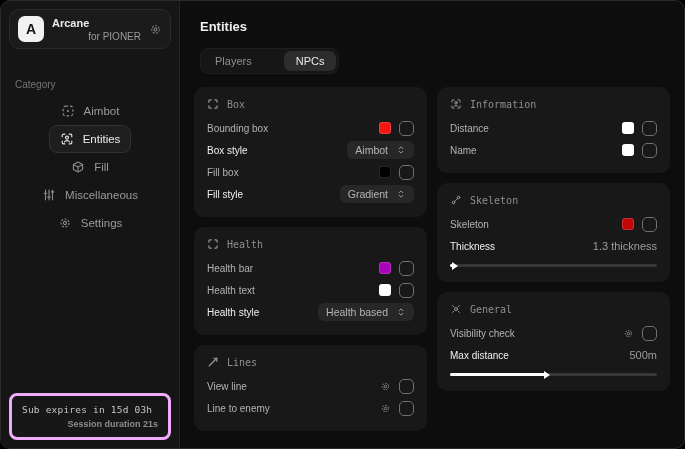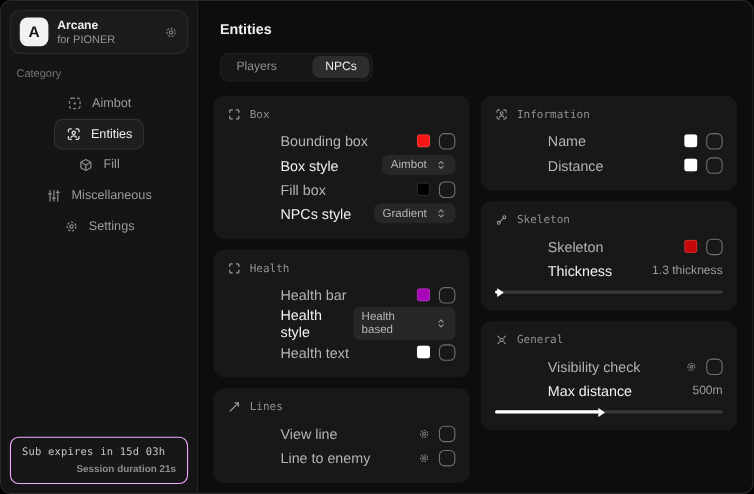--- a/index.html
+++ b/index.html
@@ -35,38 +35,38 @@
   .logo {
     width: 26px; height: 26px; flex: none;
     border-radius: 7px;
     background: #f2f2f2;
     color: #141414;
     font-weight: bold; font-size: 14px;
     display: flex; align-items: center; justify-content: center;
   }
   .app-titles { flex: 1; min-width: 0; }
   .app-name { color: #ececec; font-size: 11px; font-weight: bold; }
-  .app-sub  { color: #9a9a9a; font-size: 10px; margin-top: 2px; }
+  .app-sub  { color: #9a9a9a; font-size: 10px; margin-top: 2px; text-align: right; }
   .header-gear { color: #848484; display: flex; cursor: pointer; }
-  .category { color: #757575; font-size: 10px; margin: 13px 6px 7px; }
+  .category { color: #757575; font-size: 10px; margin: 30px 6px 7px; }
   .nav { display: flex; flex-direction: column; gap: 0; align-items: center; }
   .nav-item {
     display: flex; align-items: center; gap: 9px;
     padding: 6px 10px;
     border-radius: 8px;
     border: 1px solid transparent;
     color: #9a9a9a; font-size: 11.5px;
     cursor: pointer;
   }
   .nav-item .nicon { display: flex; color: #8a8a8a; }
   .nav-item.active { background: #1e1e1e; border-color: #313131; color: #ededed; }
   .nav-item.active .nicon { color: #e6e6e6; }
   .side-footer {
     margin-top: auto;
-    border: 1px solid #f0abfc;
+    border: 3px solid #f0abfc;
     border-radius: 8px;
     padding: 8px 10px;
     background: #171717;
   }
   .sf1 { font-family: "DejaVu Sans Mono", monospace; font-size: 9.5px; color: #c6c6c6; letter-spacing: .2px; }
   .sf2 { font-size: 9px; color: #8d8d8d; margin-top: 4px; font-weight: bold; text-align: right; }
   
   .main { flex: 1; padding: 13px 14px; overflow: hidden; }
   .page-title { color: #f0f0f0; font-size: 13px; font-weight: bold; margin: 5px 0 14px 6px; }
   .tabs {
@@ -84,21 +84,21 @@
   .card { background: #181818; border-radius: 10px; padding: 11px 13px 12px; }
   .card-head {
     display: flex; align-items: center; gap: 8px;
     color: #8f8f8f;
     font-family: "DejaVu Sans Mono", monospace;
     font-size: 10px;
     margin-bottom: 7px;
   }
   .card-head .cicon { display: flex; color: #9a9a9a; }
   .row { display: flex; align-items: center; justify-content: space-between; min-height: 22px; }
-  .row-label { color: #b3b3b3; font-size: 13px; margin-left: 48px; }
+  .row-label { color: #b3b3b3; font-size: 10px; }
   .row-label.strong { color: #f0f0f0; font-weight: normal; }
   .row-right { display: flex; align-items: center; gap: 8px; }
   .swatch { width: 12px; height: 12px; border-radius: 3px; border: 1px solid rgba(255,255,255,.14); cursor: pointer; }
   .checkbox {
     width: 15px; height: 15px;
     border-radius: 5px;
     border: 1.5px solid #707070;
     background: transparent;
     cursor: pointer;
   }
@@ -247,21 +247,21 @@
             </span>
           </div>
           <div class="row">
             <span class="row-label">Fill box</span>
             <span class="row-right">
               <span class="swatch" style="background: rgb(0, 0, 0);"></span>
               <span class="checkbox"></span>
             </span>
           </div>
           <div class="row">
-            <span class="row-label strong">NPCs style</span>
+            <span class="row-label strong">Fill style</span>
             <span class="select">
               <span>Gradient</span>
               <span class="uicon">
                 <svg width="10" height="10" viewBox="0 0 16 16" fill="none" stroke="currentColor" stroke-width="1.6" stroke-linecap="round" stroke-linejoin="round">
                     <path d="M5 6l3-3 3 3M5 10l3 3 3-3"></path>
                   </svg>
               </span>
             </span>
           </div>
         </div>
@@ -275,39 +275,39 @@
                 <path d="M13.5 10.5V12A1.5 1.5 0 0 1 12 13.5h-1.5"></path>
                   <path d="M2.5 10.5V12A1.5 1.5 0 0 0 4 13.5h1.5"></path>
               </svg>
             </span>
             <span>Health</span>
           </div>
           <div class="row">
             <span class="row-label">Health bar</span>
             <span class="row-right">
               <span class="swatch" style="background: rgb(168, 5, 184);"></span>
+              <span class="checkbox"></span>
+            </span>
+          </div>
+          <div class="row">
+            <span class="row-label">Health text</span>
+            <span class="row-right">
+              <span class="swatch" style="background: rgb(255, 255, 255);"></span>
               <span class="checkbox"></span>
             </span>
           </div>
           <div class="row">
             <span class="row-label strong">Health style</span>
             <span class="select">
               <span>Health based</span>
               <span class="uicon">
                 <svg width="10" height="10" viewBox="0 0 16 16" fill="none" stroke="currentColor" stroke-width="1.6" stroke-linecap="round" stroke-linejoin="round">
                     <path d="M5 6l3-3 3 3M5 10l3 3 3-3"></path>
                   </svg>
               </span>
-            </span>
-          </div>
-          <div class="row">
-            <span class="row-label">Health text</span>
-            <span class="row-right">
-              <span class="swatch" style="background: rgb(255, 255, 255);"></span>
-              <span class="checkbox"></span>
             </span>
           </div>
         </div>
 
         <div class="card">
           <div class="card-head">
             <span class="cicon">
               <svg width="12" height="12" viewBox="0 0 16 16" fill="none" stroke="currentColor" stroke-width="1.6" stroke-linecap="round" stroke-linejoin="round">
                 <path d="M3 13 13 3"></path>
                   <path d="M9 3h4v4"></path>
@@ -352,28 +352,28 @@
                   <path d="M10.5 2.5H12A1.5 1.5 0 0 1 13.5 4v1.5"></path>
                 <path d="M13.5 10.5V12A1.5 1.5 0 0 1 12 13.5h-1.5"></path>
                   <path d="M2.5 10.5V12A1.5 1.5 0 0 0 4 13.5h1.5"></path>
                 <circle cx="8" cy="6.4" r="1.7"></circle>
                   <path d="M5.2 11.3c.7-2 4.9-2 5.6 0"></path>
               </svg>
             </span>
             <span>Information</span>
           </div>
           <div class="row">
+            <span class="row-label">Distance</span>
+            <span class="row-right">
+              <span class="swatch" style="background: rgb(255, 255, 255);"></span>
+              <span class="checkbox"></span>
+            </span>
+          </div>
+          <div class="row">
             <span class="row-label">Name</span>
-            <span class="row-right">
-              <span class="swatch" style="background: rgb(255, 255, 255);"></span>
-              <span class="checkbox"></span>
-            </span>
-          </div>
-          <div class="row">
-            <span class="row-label">Distance</span>
             <span class="row-right">
               <span class="swatch" style="background: rgb(255, 255, 255);"></span>
               <span class="checkbox"></span>
             </span>
           </div>
         </div>
 
         <div class="card">
           <div class="card-head">
             <span class="cicon">

